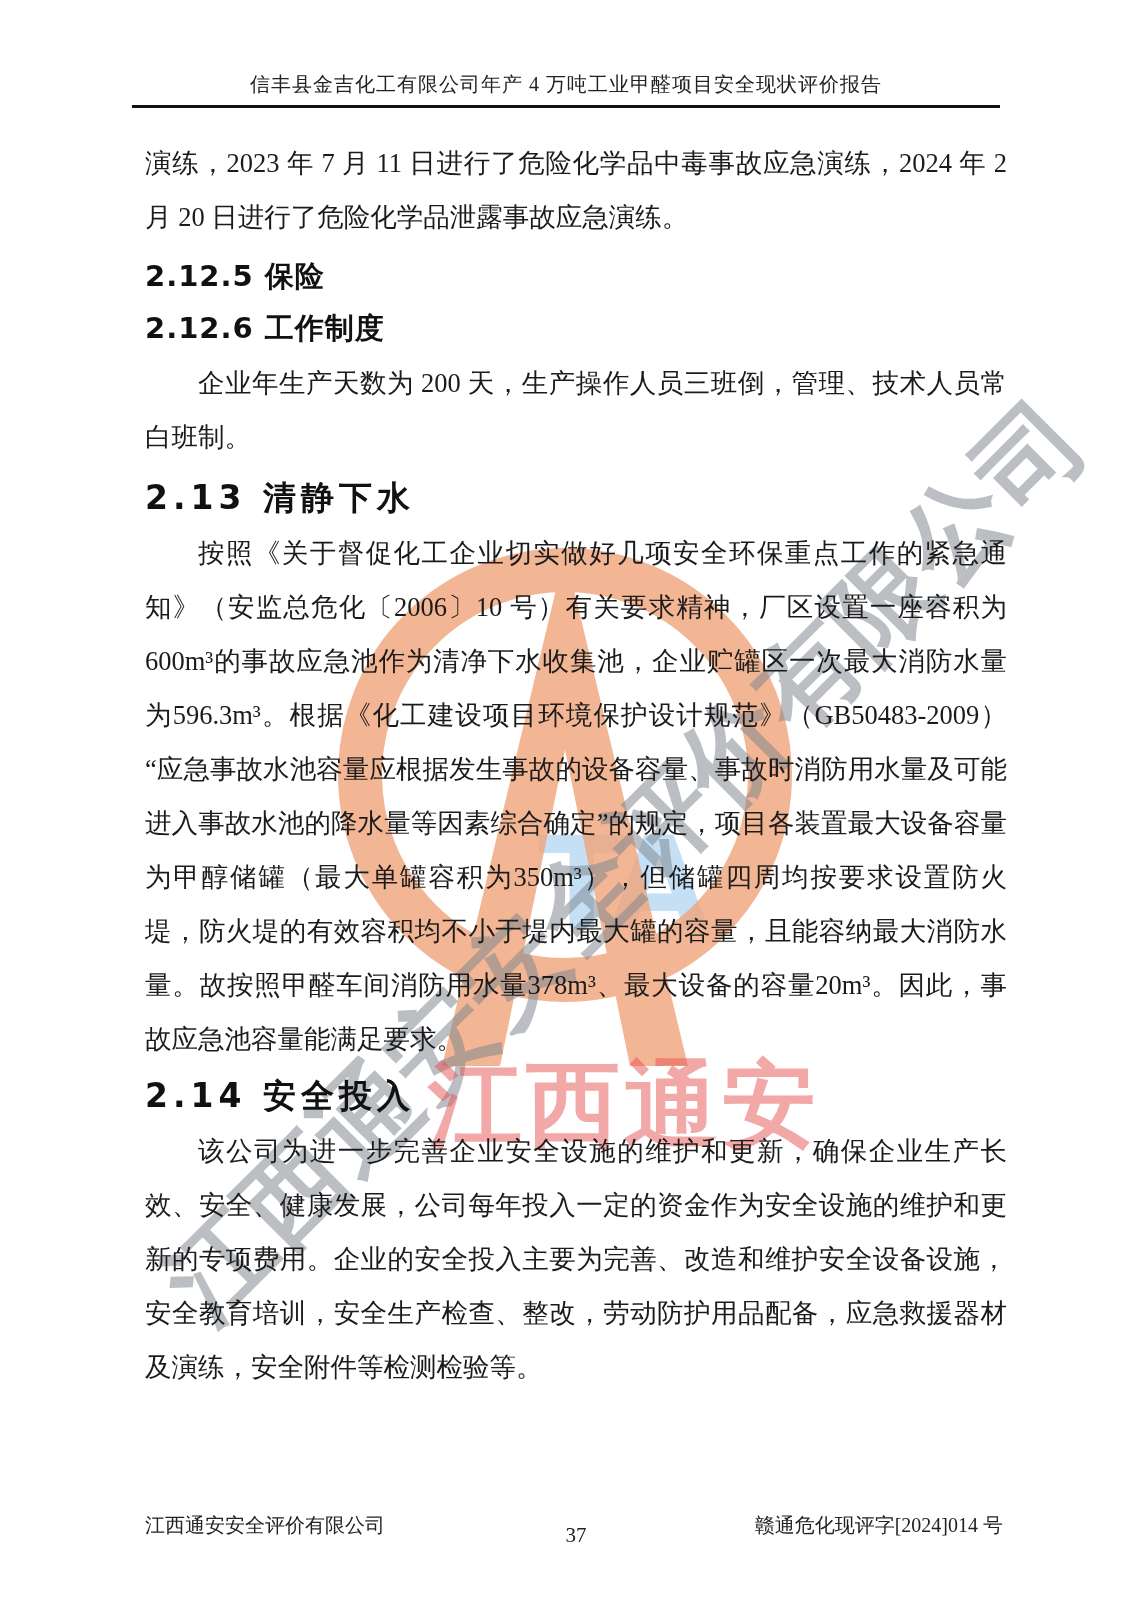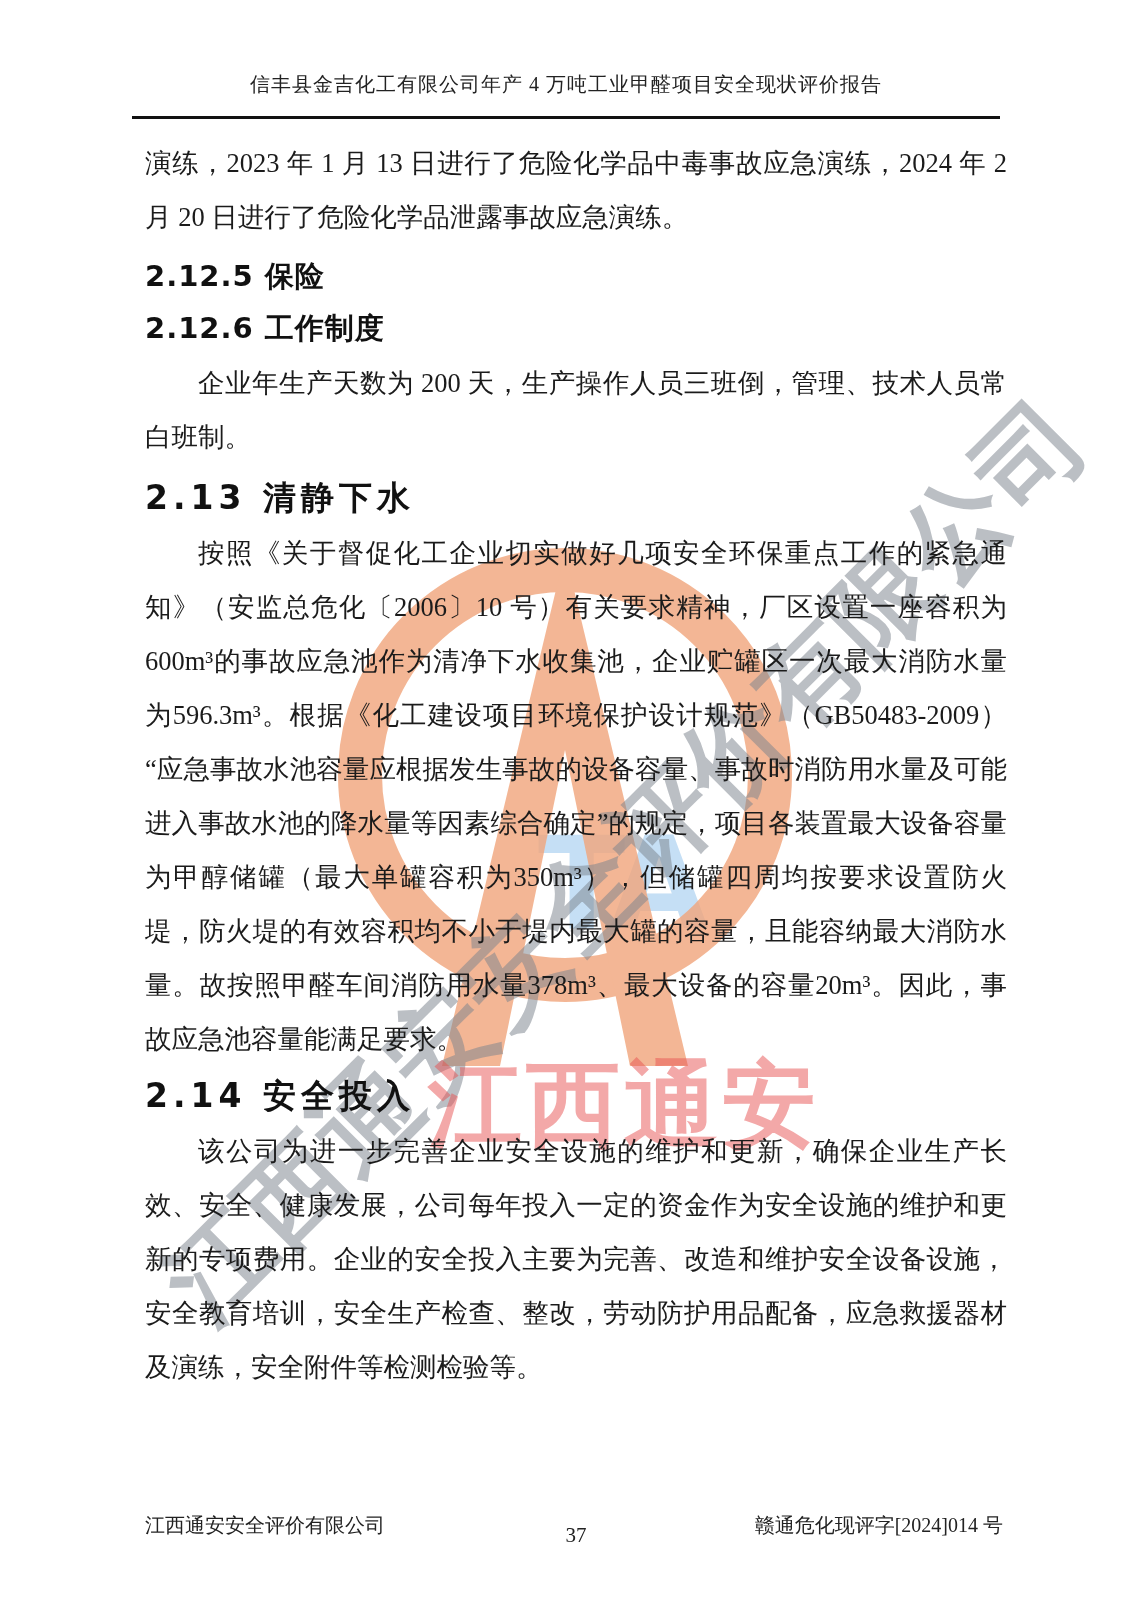--- a/index.html
+++ b/index.html
@@ -38,21 +38,21 @@
     font-weight:bold;font-size:94px;line-height:1;
     color:rgba(232,82,82,0.5);
     letter-spacing:4px;
   }
 
   
   header{
     position:absolute;z-index:2;
     left:132px;top:72px;width:868px;
     text-align:center;
-    padding-bottom:20px;
+    padding-bottom:9px;
     border-bottom:3px solid #111;
   }
   .header-title{
     font-size:20px;line-height:24px;color:#222;letter-spacing:1px;
   }
 
   
   main{
     position:absolute;z-index:2;
     left:145px;top:120px;width:862px;
@@ -100,21 +100,21 @@
   <div class="wm wm-gray">江西通安安全评价有限公司</div>
 
   <div class="wm wm-red">江西通安</div>
 
   <header>
     <div class="header-title">信丰县金吉化工有限公司年产 4 万吨工业甲醛项目安全现状评价报告</div>
   </header>
 
   <main>
 
-    <p class="body-p p-cont">演练，2023 年 1 月 13 日进行了危险化学品中毒事故应急演练，2024 年 2 月 20 日进行了危险化学品泄露事故应急演练。</p>
+    <p class="body-p p-cont">演练，2023 年 7 月 11 日进行了危险化学品中毒事故应急演练，2024 年 2 月 20 日进行了危险化学品泄露事故应急演练。</p>
 
     <h3 class="sec">2.12.5 保险</h3>
 
     <h3 class="sec">2.12.6 工作制度</h3>
     <p class="body-p">企业年生产天数为 200 天，生产操作人员三班倒，管理、技术人员常白班制。</p>
 
     <h2 class="sec">2.13 清静下水</h2>
     <p class="body-p">按照《关于督促化工企业切实做好几项安全环保重点工作的紧急通知》（安监总危化〔2006〕10 号）有关要求精神，厂区设置一座容积为600m³的事故应急池作为清净下水收集池，企业贮罐区一次最大消防水量为596.3m³。根据《化工建设项目环境保护设计规范》（GB50483-2009）“应急事故水池容量应根据发生事故的设备容量、事故时消防用水量及可能进入事故水池的降水量等因素综合确定”的规定，项目各装置最大设备容量为甲醇储罐（最大单罐容积为350m³），但储罐四周均按要求设置防火堤，防火堤的有效容积均不小于堤内最大罐的容量，且能容纳最大消防水量。故按照甲醛车间消防用水量378m³、最大设备的容量20m³。因此，事故应急池容量能满足要求。</p>
 
     <h2 class="sec second">2.14 安全投入</h2>

